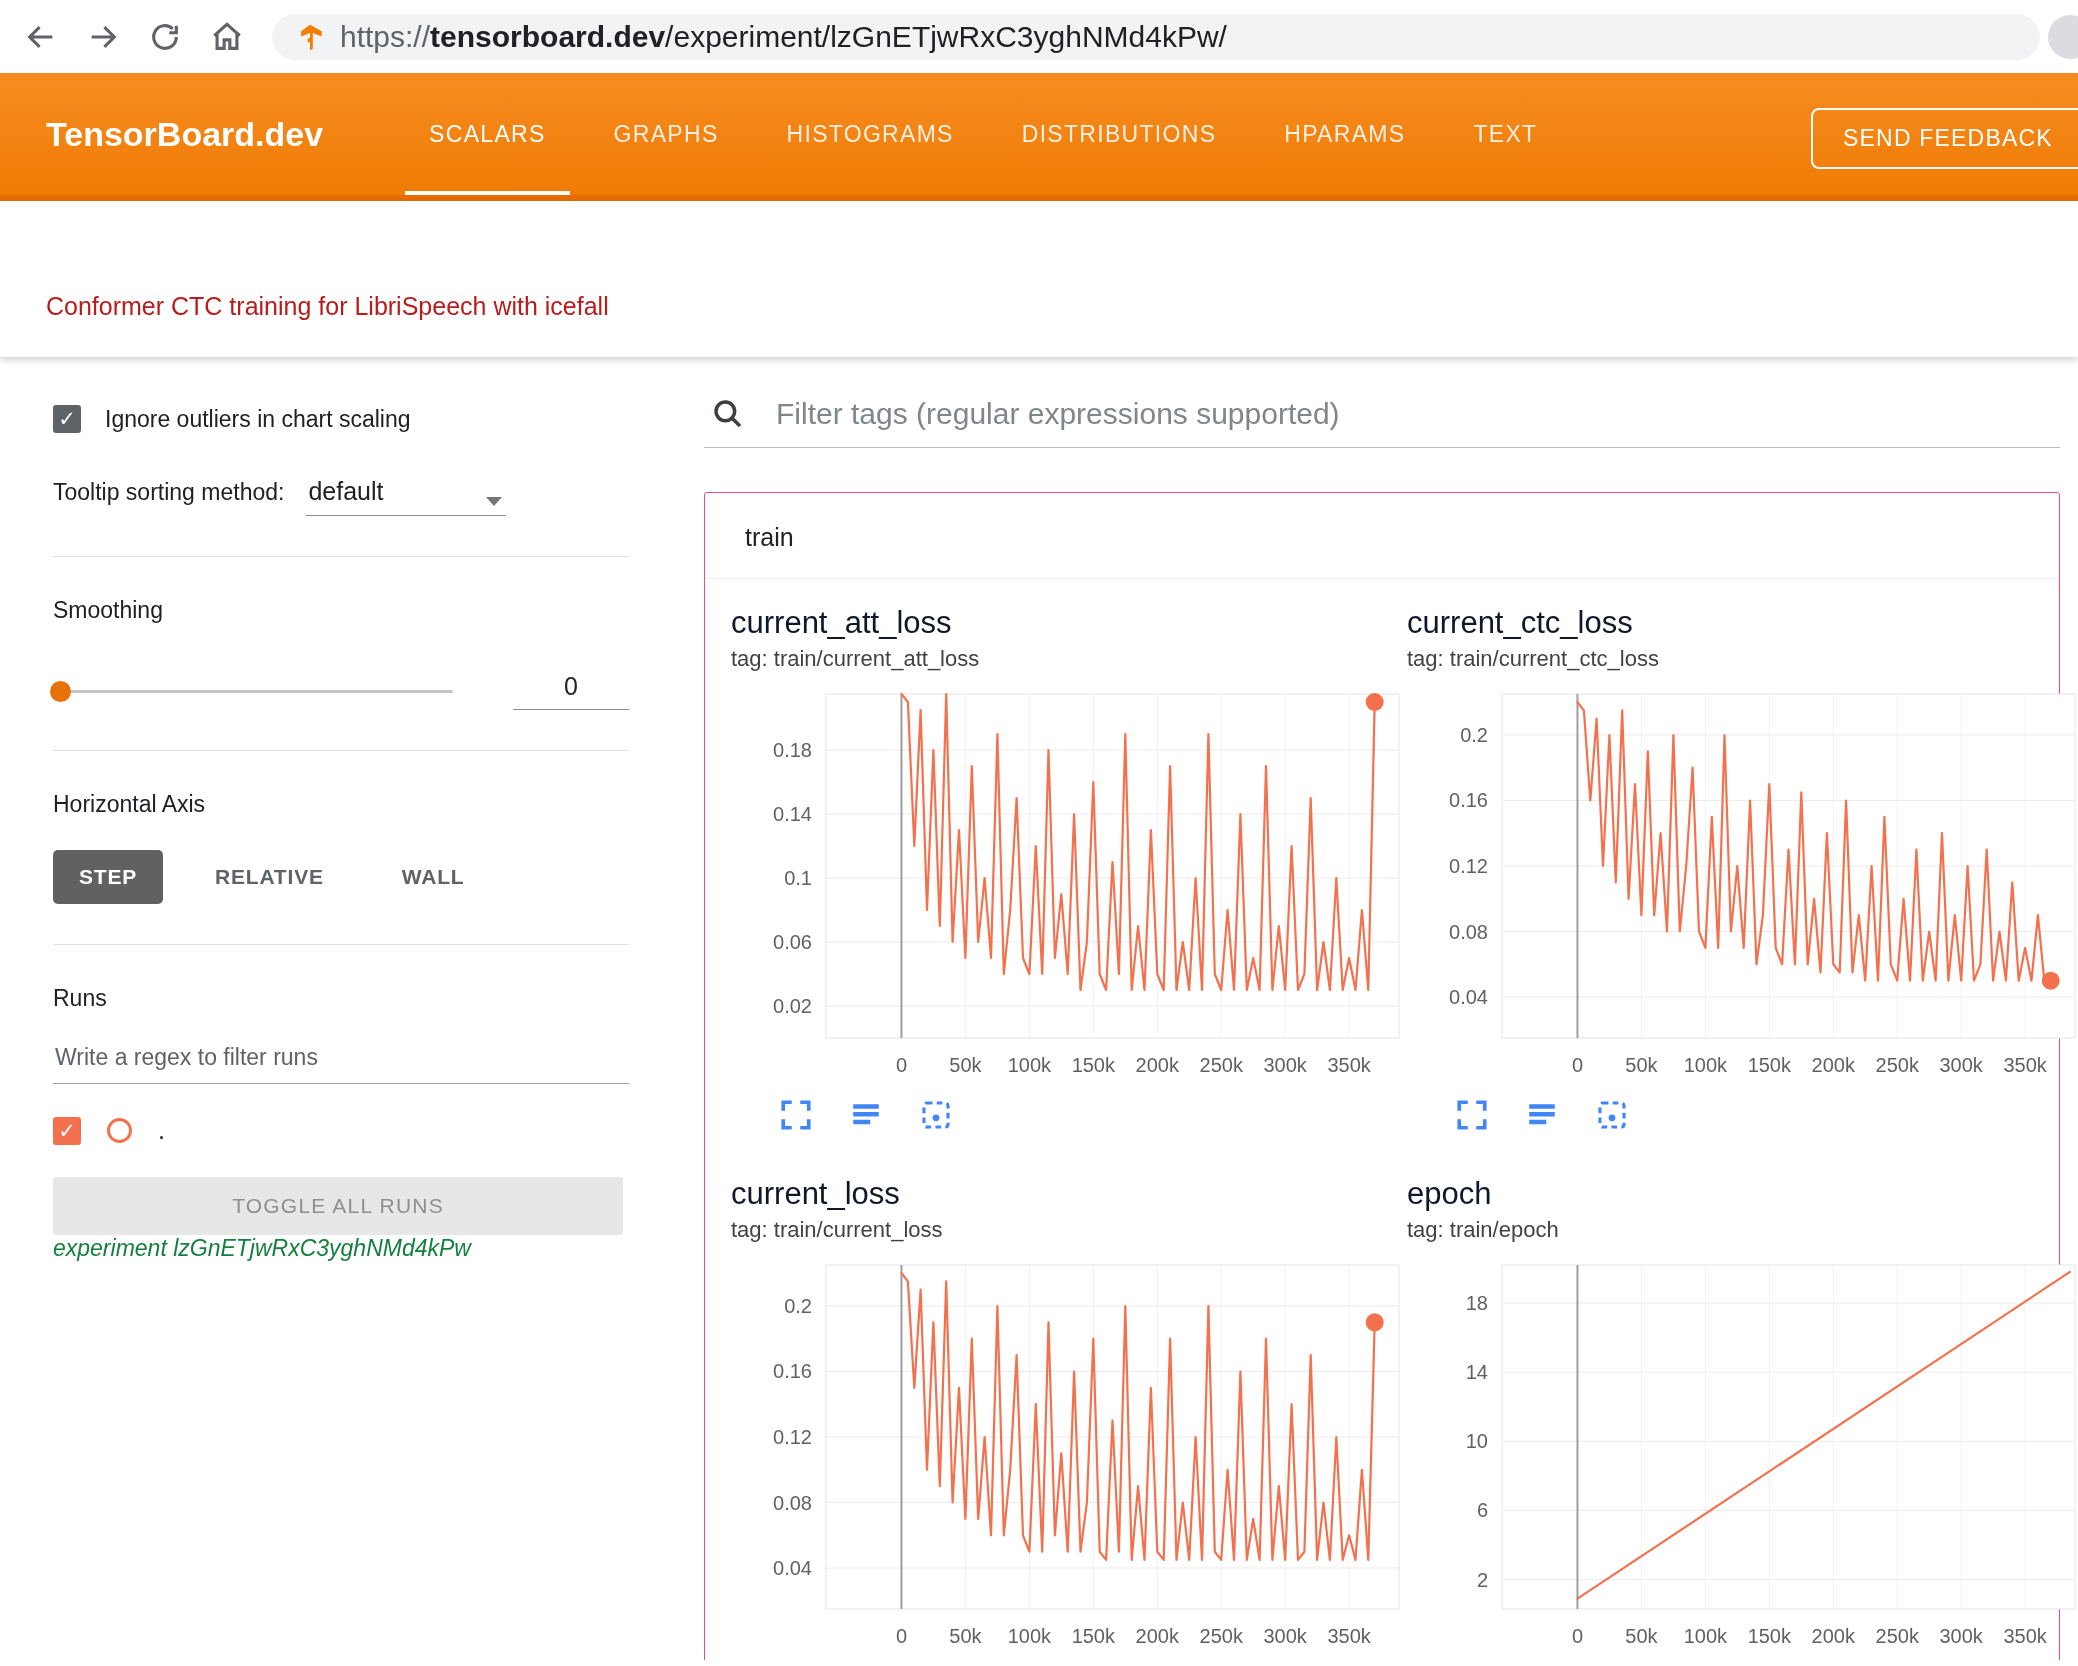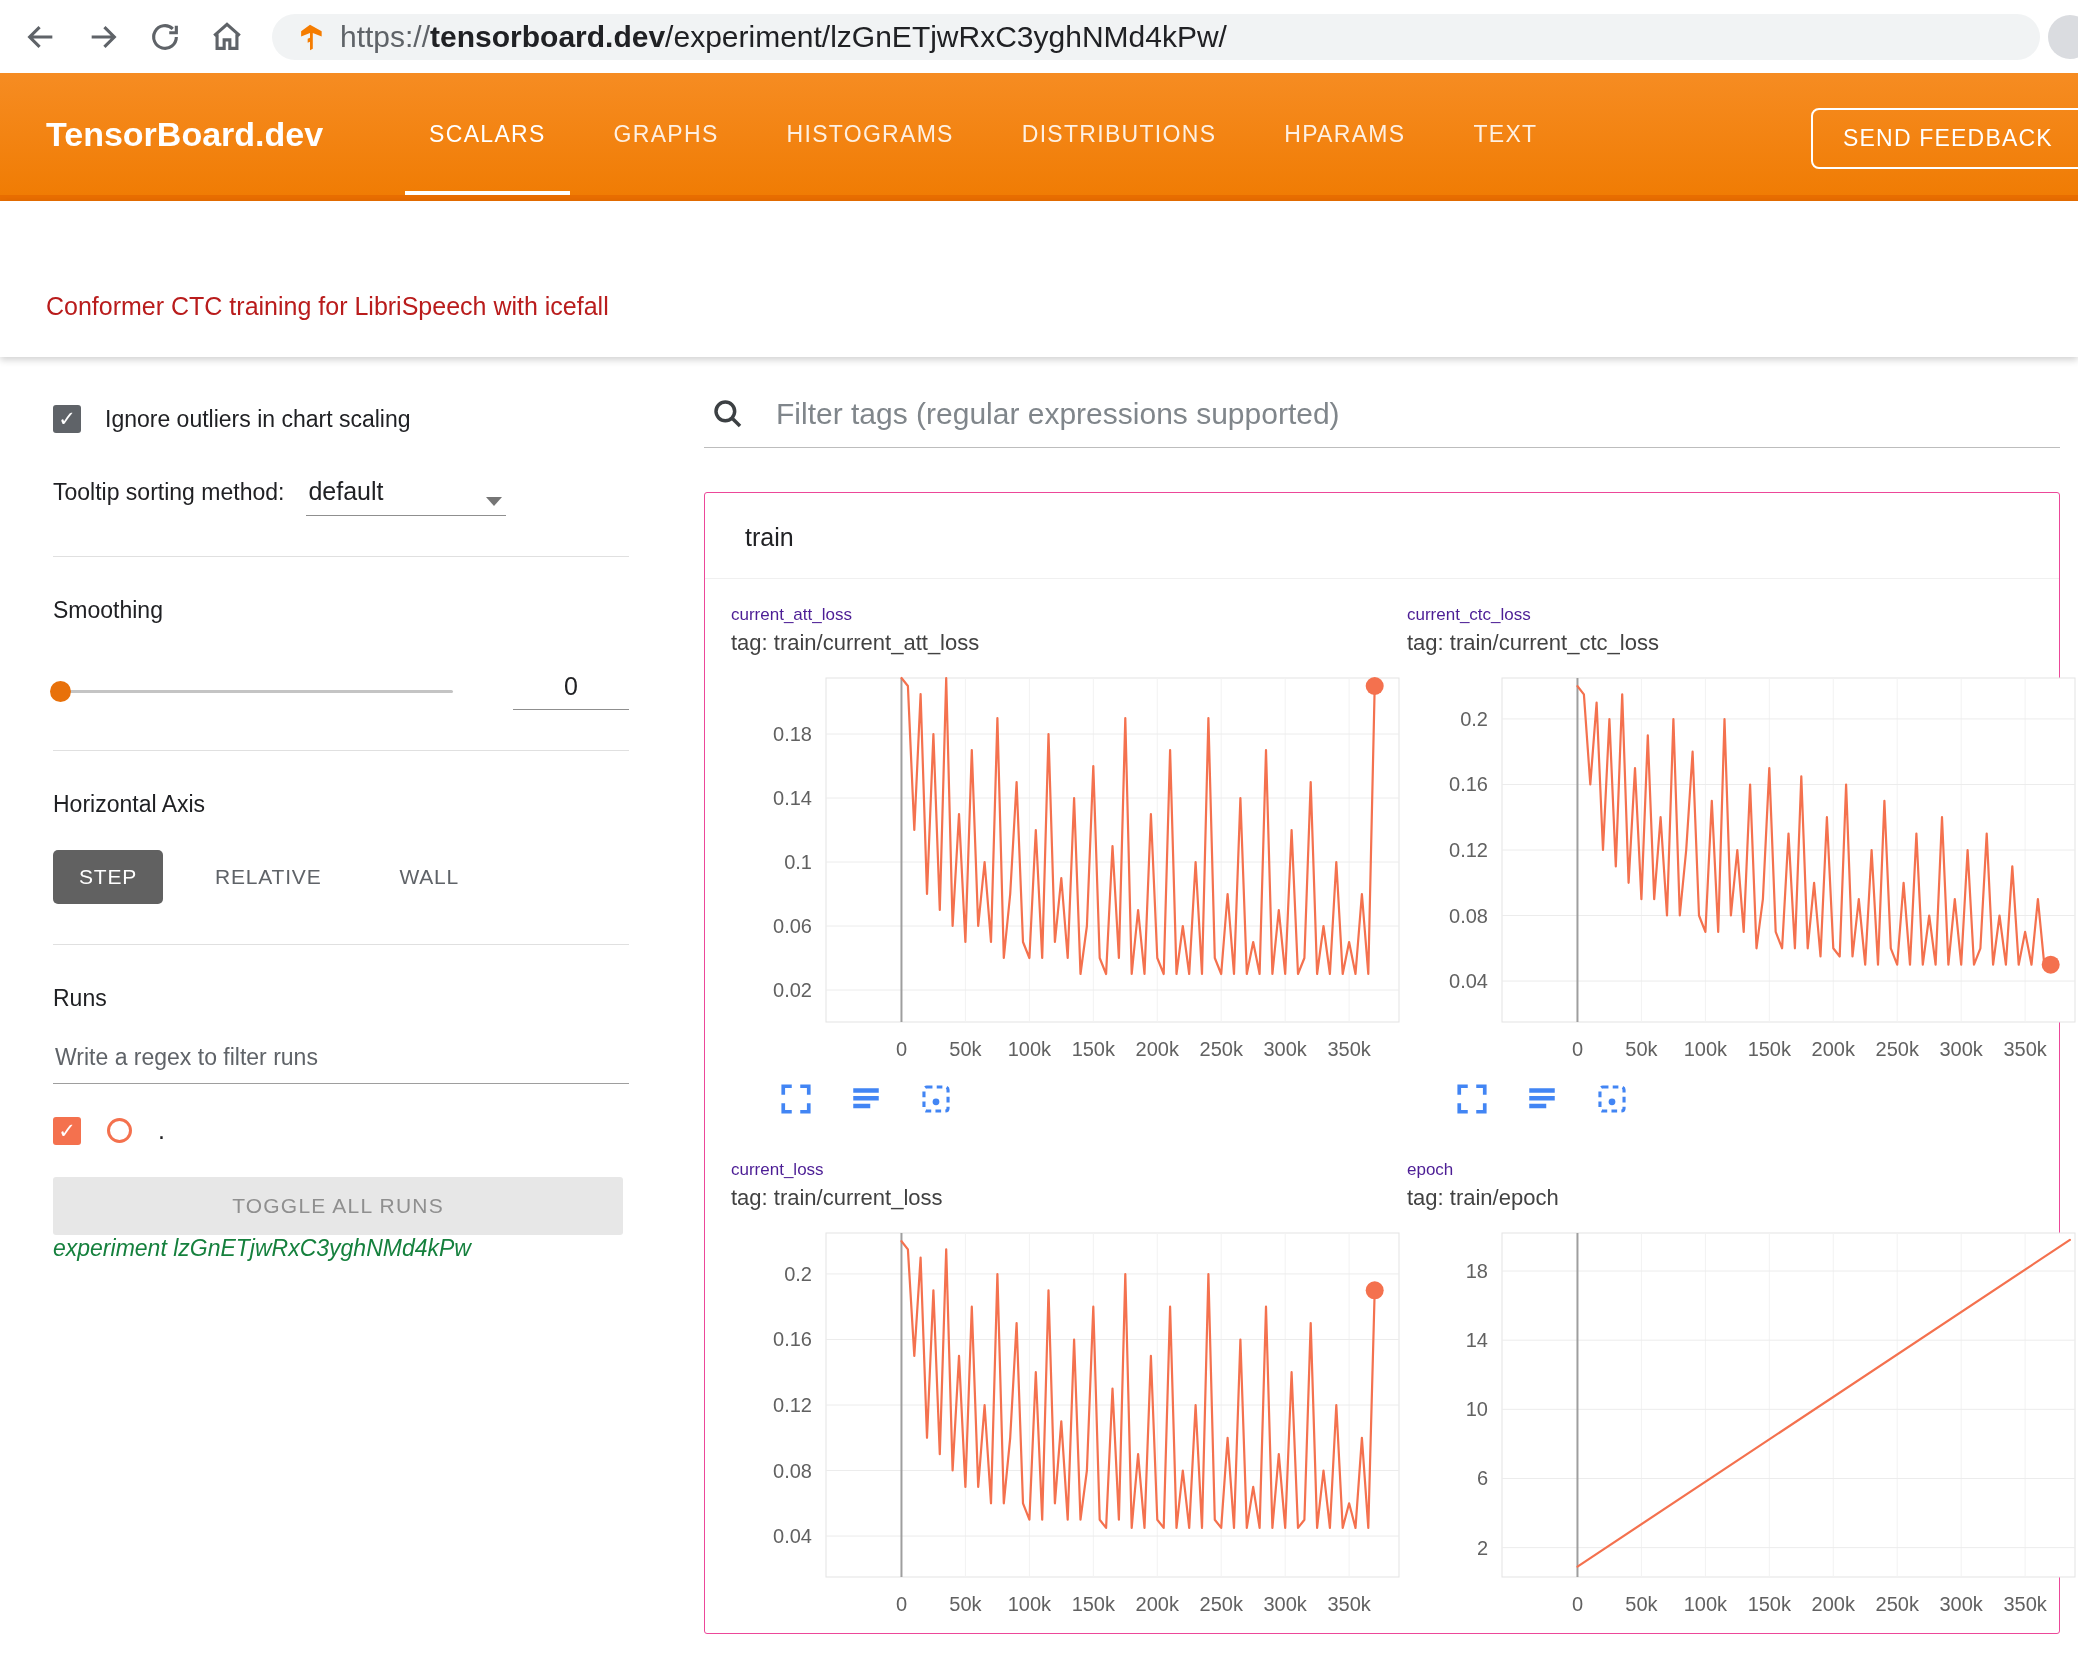--- a/index.html
+++ b/index.html
@@ -65,21 +65,21 @@
   .section-label { font-size:23px; color:#202124; }
   .slider-row { display:flex; align-items:center; margin-top:48px; }
   .slider { position:relative; width:400px; height:3px; background:#c4c4c4;
     border-radius:2px; cursor:pointer; }
   .slider .thumb { position:absolute; left:-3px; top:-9px; width:21px; height:21px;
     border-radius:50%; background:#e8710a; }
   .smoothing-value { margin-left:60px; width:116px; text-align:center; font-size:25px;
     border-bottom:1px solid #8f8f8f; padding-bottom:8px; }
   .axis-buttons { display:flex; align-items:center; gap:26px; margin-top:32px; }
   .axis-btn { font-size:21px; letter-spacing:.8px; padding:15px 26px; border-radius:5px;
-    color:#5f6368; cursor:pointer; }
+    color:#5f6368; cursor:pointer;font-weight:bold; }
   .axis-btn.active { background:#616161; color:#fff; }
   .runs-input { width:576px; border:none; outline:none; border-bottom:1px solid #9e9e9e;
     font-size:23px; padding:8px 2px 12px 2px; margin-top:24px; background:transparent;
     font-family:inherit; color:#3c4043; }
   .runs-input::placeholder { color:#5f6368; opacity:1; }
   .run-row { display:flex; align-items:center; gap:26px; margin-top:32px; font-size:25px; }
   .swatch-circle { width:25px; height:25px; border-radius:50%; border:3px solid #f4714e;
     flex:0 0 auto; cursor:pointer; }
   .toggle-all-btn { margin-top:32px; width:570px; height:58px; background:#e7e7e7;
     border:none; border-radius:3px; color:#8f8f8f; font-size:21px; letter-spacing:1.2px;
@@ -92,21 +92,21 @@
   .filter-row svg { width:32px; height:32px; stroke:#3c4043; fill:none; stroke-width:2.6; }
   .filter-input { flex:1; border:none; outline:none; background:transparent;
     font-size:30px; font-family:inherit; color:#202124; }
   .filter-input::placeholder { color:#80868b; opacity:1; }
 
   .card { margin-top:44px; border:1px solid #ec4899; border-radius:3px; background:#fff; }
   .card-header { padding:30px 40px 26px 40px; font-size:25px; color:#202124;
     border-bottom:1px solid #f0f0f0; }
   .charts-grid { display:grid; grid-template-columns:676px 676px; padding:26px 0 0 26px;
     grid-row-gap:44px; }
-  .chart-title { font-size:17px; color:#4c1d95; }
+  .chart-title { font-size:31px; color:#0f172a; }
   .chart-tag { font-size:22px; color:#424242; margin-top:5px; }
   .chart-svg-wrap { margin-top:16px; }
   .chart-icons { display:flex; gap:36px; margin-top:4px; padding-left:48px; }
   .chart-icons .cicon { width:34px; height:34px; cursor:pointer; }
   .chart-icons svg { width:34px; height:34px; }
 </style>
 </head>
 <body>
 
 <div class="browser-bar">

